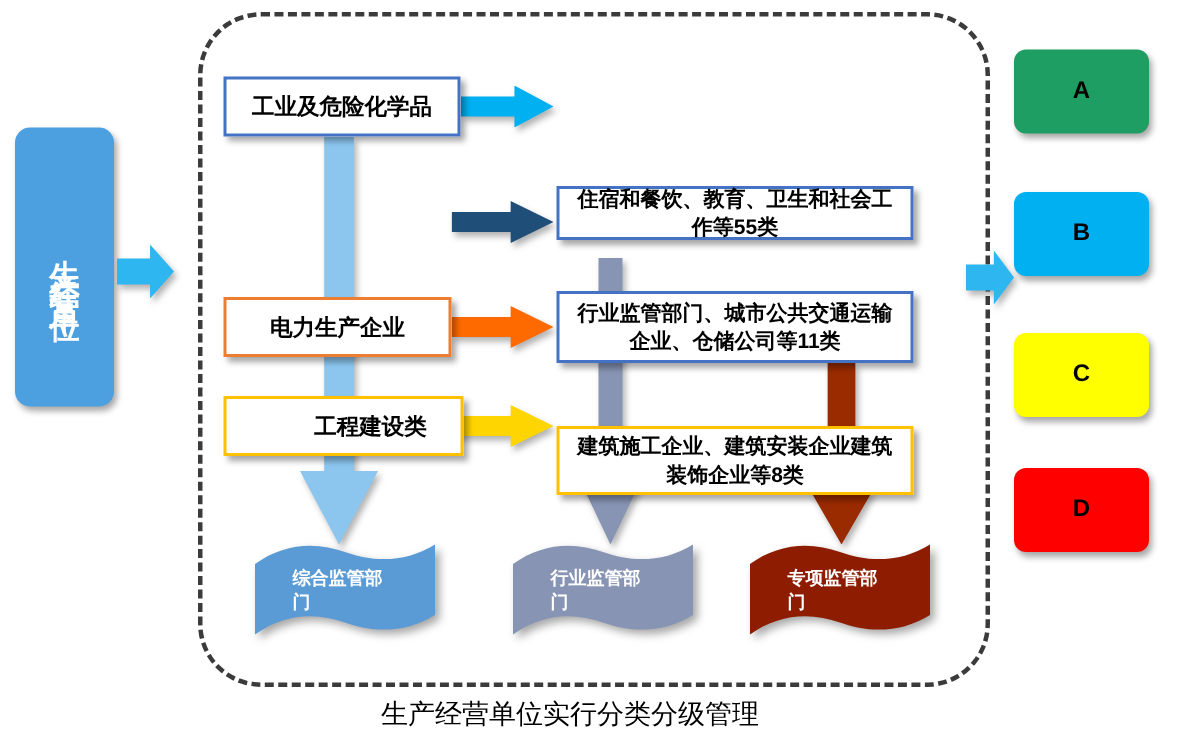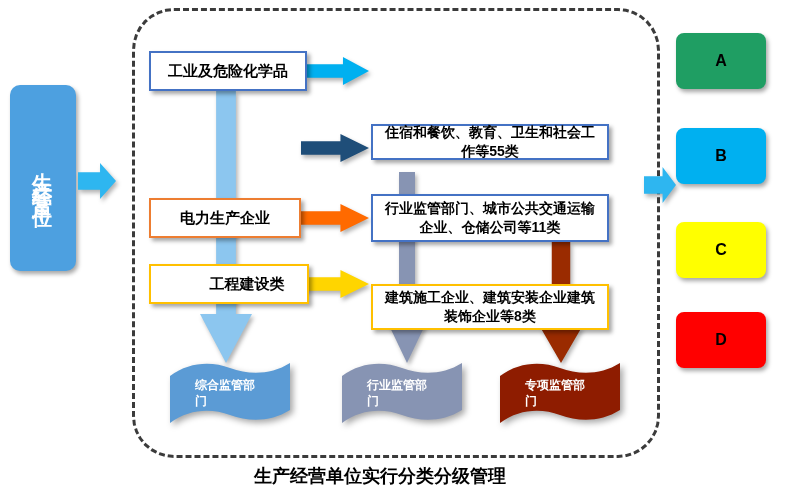--- a/index.html
+++ b/index.html
@@ -95,21 +95,21 @@
     box-shadow: 2px 3px 4px rgba(0,0,0,0.35);
   }
   .g0 { top: 33px; }
   .g1 { top: 128px; }
   .g2 { top: 222px; }
   .g3 { top: 312px; }
 
   
   .caption {
     position: absolute; left: 120px; top: 464px; width: 520px; text-align: center;
-    font-size: 18px; font-weight: bold; color: #000;
+    font-size: 18px; font-weight: normal; color: #000;
   }
 </style>
 </head>
 <body>
 
 <div class="canvas">
 
   <div class="source-box" style="background: rgb(77, 160, 224);">
     <div class="vtext">生产经营单位</div>
   </div>

